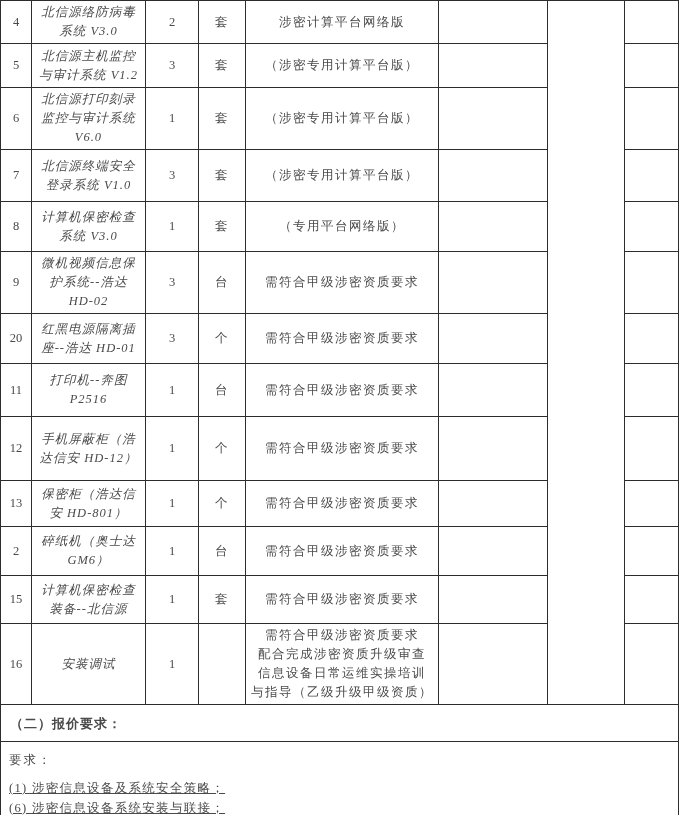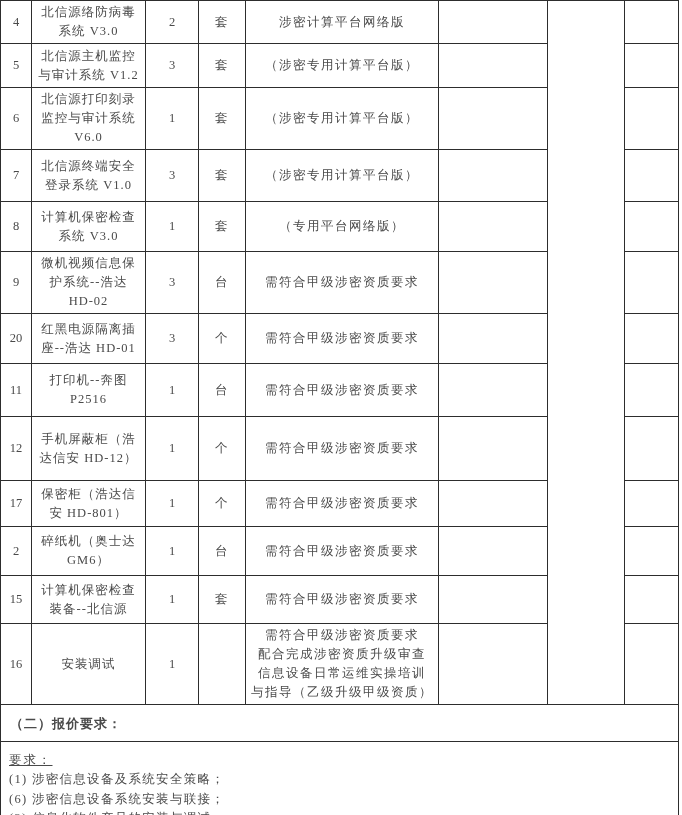--- a/index.html
+++ b/index.html
@@ -13,21 +13,21 @@
     position:absolute;left:0;top:0;width:678px;
     border-collapse:collapse;table-layout:fixed;
   }
   td{
     border:1px solid #2d2d2d;
     font-size:12.5px;line-height:19px;letter-spacing:1.5px;
     text-align:center;vertical-align:middle;
     padding:2px 3px;overflow:hidden;
   }
   .c-no,.c-qty{letter-spacing:0;}
-  .c-name{letter-spacing:1px;white-space:pre-line;padding:2px 4px;}
+  .c-name{letter-spacing:1px;white-space:pre-line;padding:2px 4px;font-style:italic;}
   .c-desc{white-space:pre-line;}
   
   #items tr:nth-child(1){height:41px}
   #items tr:nth-child(2){height:44px}
   #items tr:nth-child(3){height:57px}
   #items tr:nth-child(4){height:52px}
   #items tr:nth-child(5){height:50px}
   #items tr:nth-child(6){height:55px}
   #items tr:nth-child(7){height:50px}
   #items tr:nth-child(8){height:53px}
@@ -38,22 +38,22 @@
   #items tr:nth-child(13){height:81px}
   tr.section-row{height:37px;}
   tr.section-row td{
     text-align:left;font-weight:bold;font-size:13px;
     letter-spacing:1px;padding-left:9px;
   }
   tr.req-row{height:100px;}
   tr.req-row td{
     text-align:left;vertical-align:top;padding:9px 8px 4px 8px;
   }
-  .req-title{letter-spacing:2px;text-decoration:underline;}
-  .req-item{line-height:19.5px;letter-spacing:1.3px;}
+  .req-title{margin-bottom:9px;letter-spacing:2px;}
+  .req-item{line-height:19.5px;letter-spacing:1.3px;text-decoration:underline;}
 </style>
 </head>
 <body>
 
 <div class="sheet">
   <table class="doc">
     <colgroup>
       <col style="width:31px">
         <col style="width:114px">
         <col style="width:53px">
@@ -151,21 +151,21 @@
         <td class="c-no">12</td>
         <td class="c-name">手机屏蔽柜（浩
 达信安 HD-12）</td>
         <td class="c-qty">1</td>
         <td class="c-unit">个</td>
         <td class="c-desc">需符合甲级涉密资质要求</td>
         <td class="c-b1"></td>
         <td class="c-b3"></td>
       </tr>
       <tr>
-        <td class="c-no">17</td>
+        <td class="c-no">13</td>
         <td class="c-name">保密柜（浩达信
 安 HD-801）</td>
         <td class="c-qty">1</td>
         <td class="c-unit">个</td>
         <td class="c-desc">需符合甲级涉密资质要求</td>
         <td class="c-b1"></td>
         <td class="c-b3"></td>
       </tr>
       <tr>
         <td class="c-no">2</td>

